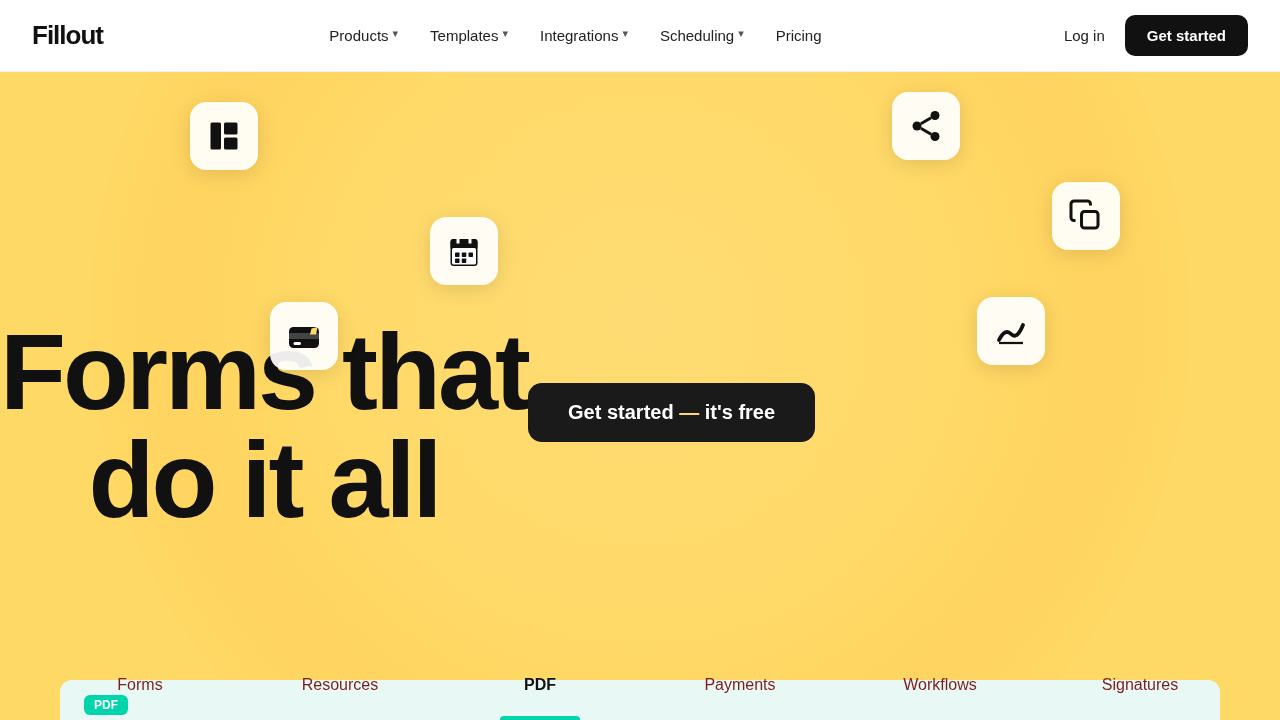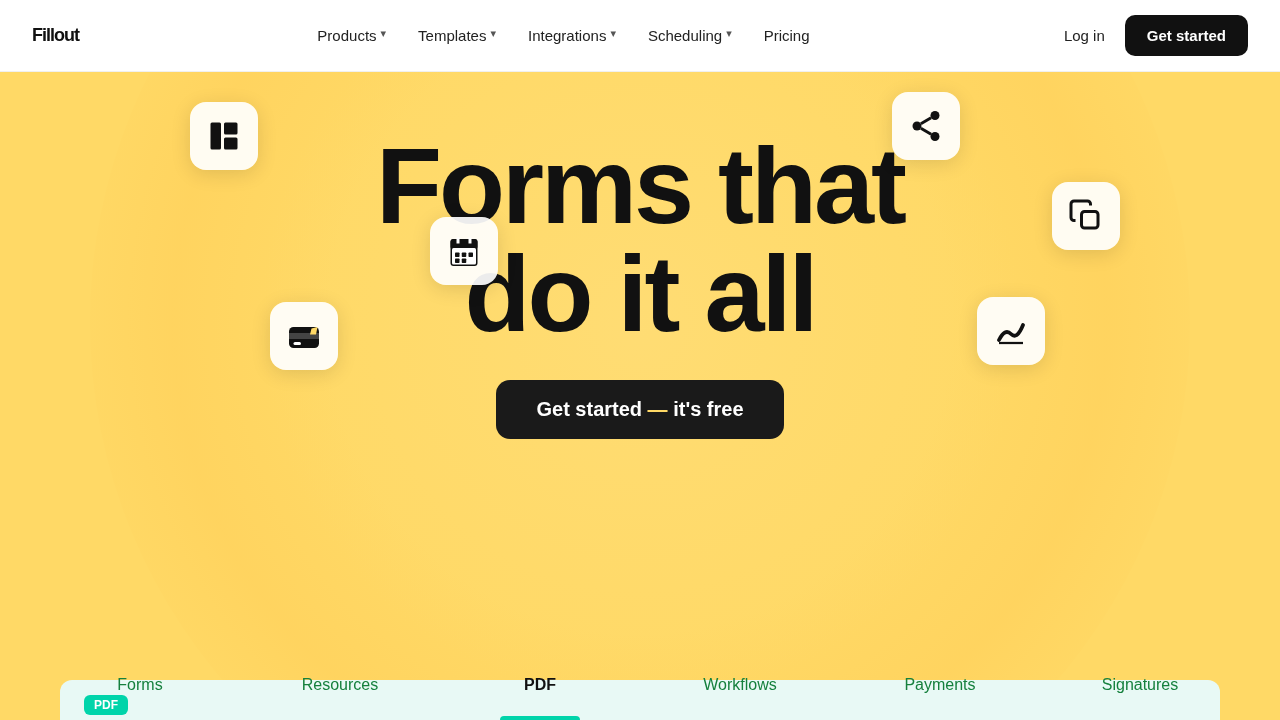--- a/index.html
+++ b/index.html
@@ -9,21 +9,21 @@
     nav {
       position: fixed; top: 0; left: 0; right: 0;
       background: #fff;
       height: 72px;
       display: flex; align-items: center; justify-content: space-between;
       padding: 0 32px;
       z-index: 100;
       border-bottom: 1px solid #f0f0f0;
     }
     .nav-logo {
-      font-size: 18px; font-weight: 900; color: #111; letter-spacing: -1px; cursor: pointer;
+      font-size: 26px; font-weight: 900; color: #111; letter-spacing: -1px; cursor: pointer;
     }
     .nav-links {
       display: flex; align-items: center; gap: 8px;
     }
     .nav-link {
       display: flex; align-items: flex-start; gap: 4px;
       font-size: 15px; color: #222; padding: 8px 12px; border-radius: 8px; cursor: pointer;
       font-weight: 500;
     }
     .nav-chevron { font-size: 11px; color: #555; }
@@ -36,21 +36,21 @@
       padding: 12px 22px; font-size: 15px; font-weight: 700; cursor: pointer;
     }
 
     
     .hero {
       margin-top: 72px;
       width: 100%; height: calc(720px - 72px);
       background: #ffd966;
       position: relative;
       overflow: hidden;
-      display: flex; flex-direction: column; align-items: center; justify-content: flex-start;
+      display: flex; flex-direction: row; align-items: center; justify-content: flex-start;
     }
 
     
     .bg-circle {
       position: absolute; border-radius: 50%;
       border: none;
     }
     .bg-circle-1 {
       width: 900px; height: 900px;
       background: radial-gradient(circle, #ffdd77 0%, #ffd966 60%, transparent 75%);
@@ -137,21 +137,21 @@
       height: 70px;
       background: rgba(255,255,255,0.0);
       display: flex; align-items: center; justify-content: center;
       gap: 0;
       z-index: 30;
     }
     .tab-item {
       flex: 1; max-width: 200px;
       display: flex; flex-direction: column; align-items: center; justify-content: center;
       height: 70px; cursor: pointer;
-      font-size: 16px; font-weight: 500; color: #15803d;
+      font-size: 16px; font-weight: 500; color: #7f1d1d;
       position: relative;
     }
     .tab-item.active { font-weight: 700; color: #111; }
     .tab-underline {
       position: absolute; bottom: 0; left: 50%; transform: translateX(-50%);
       width: 80px; height: 4px; border-radius: 4px 4px 0 0;
       background: #00d4aa;
     }
 
     
@@ -279,24 +279,24 @@
       <span>Forms</span>
     </div>
     <div class="tab-item">
       <span>Resources</span>
     </div>
     <div class="tab-item active">
       <span>PDF</span>
       <div class="tab-underline"></div>
     </div>
     <div class="tab-item">
+      <span>Payments</span>
+    </div>
+    <div class="tab-item">
       <span>Workflows</span>
-    </div>
-    <div class="tab-item">
-      <span>Payments</span>
     </div>
     <div class="tab-item">
       <span>Signatures</span>
     </div>
   </div>
 
   <div class="pdf-panel">
     <span class="pdf-badge">PDF</span>
   </div>
 </div>

